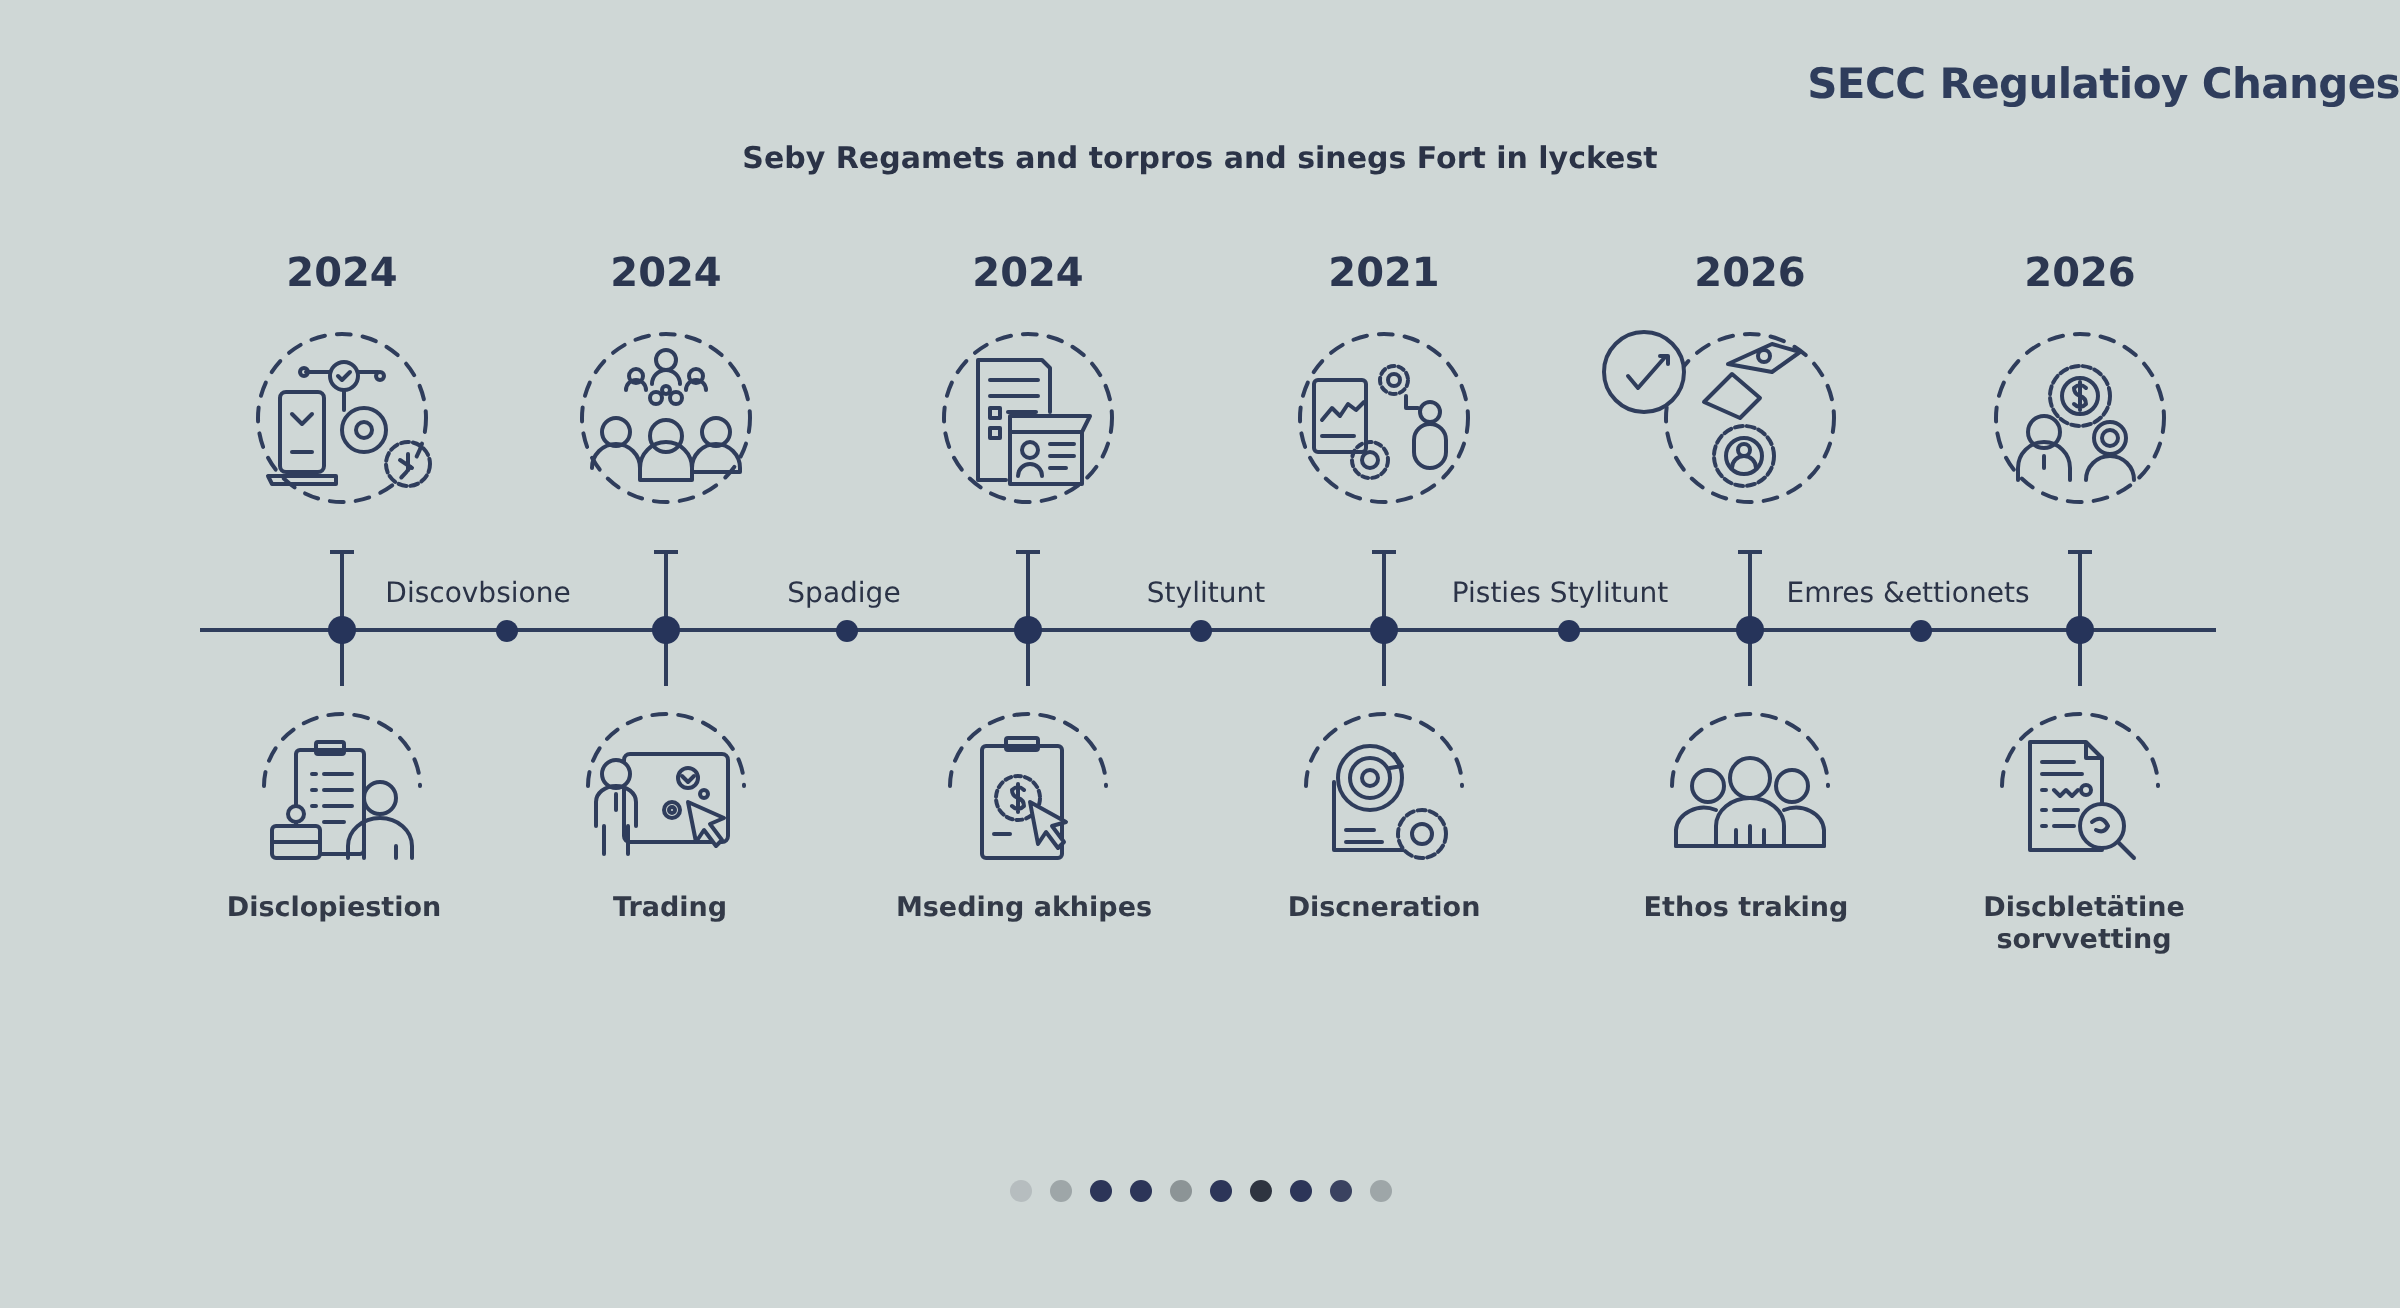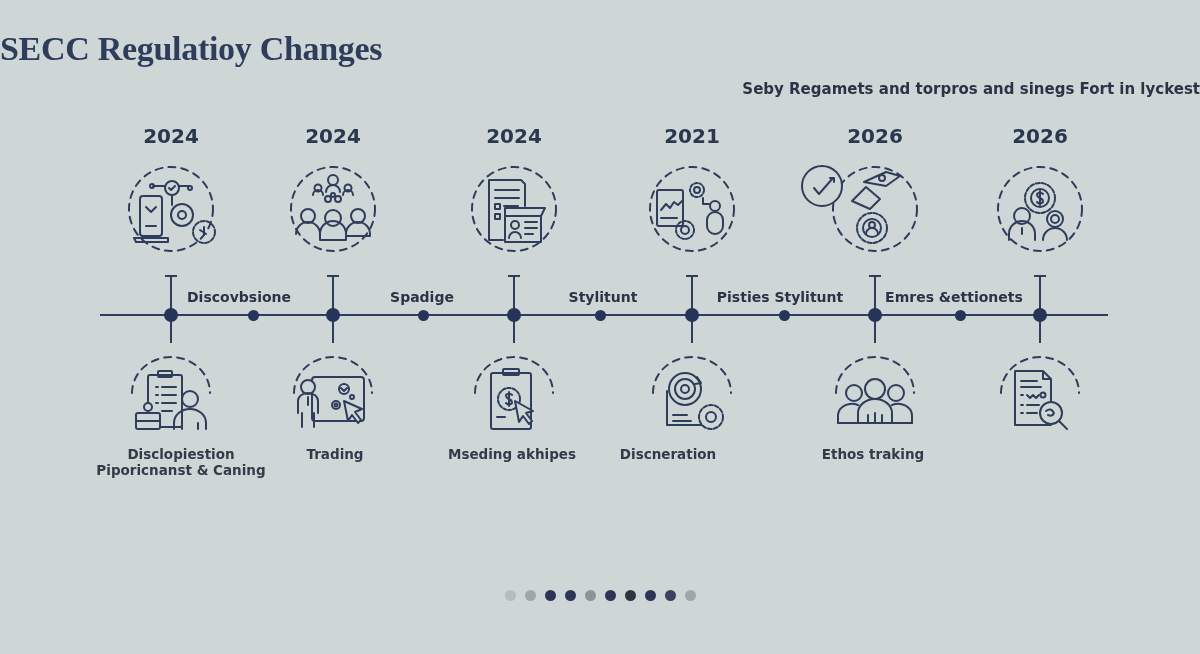--- a/index.html
+++ b/index.html
@@ -5,27 +5,26 @@
   html, body { margin: 0; padding: 0; }
   body {
     width: 1200px; height: 654px; overflow: hidden;
     background: #cfd7d6;
     font-family: "DejaVu Sans", "Liberation Sans", sans-serif;
     color: #2b3650;
     position: relative;
   }
   .title {
     position: absolute; top: 30px; left: 0; width: 1200px;
-    text-align: left; font-size: 34px; font-weight: bold; color: #2f3d5c;
+    text-align: right; font-size: 21px; font-weight: bold; color: #2f3d5c;
     letter-spacing: -0.3px;
-    font-family: Liberation Serif, serif;
   }
   .subtitle {
-    position: absolute; top: 80px; left: 0; width: 1200px;
-    text-align: right; font-size: 15px; font-weight: bold; color: #2b3347;
+    position: absolute; top: 70px; left: 0; width: 1200px;
+    text-align: center; font-size: 15px; font-weight: bold; color: #2b3347;
   }
   .year {
     position: absolute; top: 124px; width: 120px; margin-left: -60px;
     text-align: center; font-size: 20px; font-weight: bold; color: #2b3650;
   }
   .top-icon {
     position: absolute; top: 164px; width: 90px; height: 90px; margin-left: -45px;
   }
   .bottom-icon {
     position: absolute; top: 355px; width: 90px; height: 80px; margin-left: -45px;
@@ -45,21 +44,21 @@
   .big-dot {
     position: absolute; top: 308px; width: 14px; height: 14px; margin-left: -7px;
     border-radius: 50%; background: #26345a;
   }
   .small-dot {
     position: absolute; top: 310px; width: 11px; height: 11px; margin-left: -5.5px;
     border-radius: 50%; background: #26345a;
   }
   .segment-label {
     position: absolute; top: 289px; width: 180px; margin-left: -90px;
-    text-align: center; font-size: 14px; font-weight: bold; color: #2b3347;
+    text-align: center; font-size: 14px; font-weight: normal; color: #2b3347;
   }
   .bottom-label {
     position: absolute; top: 446px; width: 200px; margin-left: -100px;
     text-align: center; font-size: 13.5px; font-weight: bold; color: #333a48; line-height: 16px;
   }
   .pager {
     position: absolute; top: 590px; left: 505px; display: flex; gap: 9px;
   }
   .pager-dot { width: 11px; height: 11px; border-radius: 50%; }
 </style>
@@ -272,37 +271,38 @@
     <path d="M6 38 a39 36 0 0 1 78 0" stroke-dasharray="7 6"></path>
     <path d="M20 16 h28 l8 8 v46 h-36 z M48 16 v8 h8"></path>
     <path d="M26 26 h16 M26 32 h20 M26 40 h2 M32 40 l3 3 l3 -3 l3 3 l3 -3 M26 50 h2 M32 50 h12 M26 58 h2 M32 58 h10"></path>
     <circle cx="48" cy="40" r="2.5"></circle>
     <circle cx="56" cy="58" r="11" fill="#cfd7d6"></circle>
       <path d="M51 56 q5 -4 8 2 q-2 4 -6 2"></path>
     <path d="M64 66 l8 8"></path>
   </svg>
 </div>
 
-<div class="bottom-label" style="left:181px">
+<div class="bottom-label" style="left:167px">
   <div>Disclopiestion</div>
-  <div>Piporicnanst &amp; Caning</div>
 </div>
 <div class="bottom-label" style="left:335px">
   <div>Trading</div>
 </div>
 <div class="bottom-label" style="left:512px">
   <div>Mseding akhipes</div>
 </div>
-<div class="bottom-label" style="left:668px">
+<div class="bottom-label" style="left:692px">
   <div>Discneration</div>
 </div>
 <div class="bottom-label" style="left:873px">
   <div>Ethos traking</div>
 </div>
 <div class="bottom-label" style="left:1042px">
+  <div>Discbletätine</div>
+  <div>sorvvetting</div>
 </div>
 
 <div class="pager">
   <div class="pager-dot" style="background:#b6bdbf"></div>
   <div class="pager-dot" style="background:#9ea6a8"></div>
   <div class="pager-dot" style="background:#2c3558"></div>
   <div class="pager-dot" style="background:#2c3558"></div>
   <div class="pager-dot" style="background:#8c9496"></div>
   <div class="pager-dot" style="background:#2c3558"></div>
   <div class="pager-dot" style="background:#2e3440"></div>

